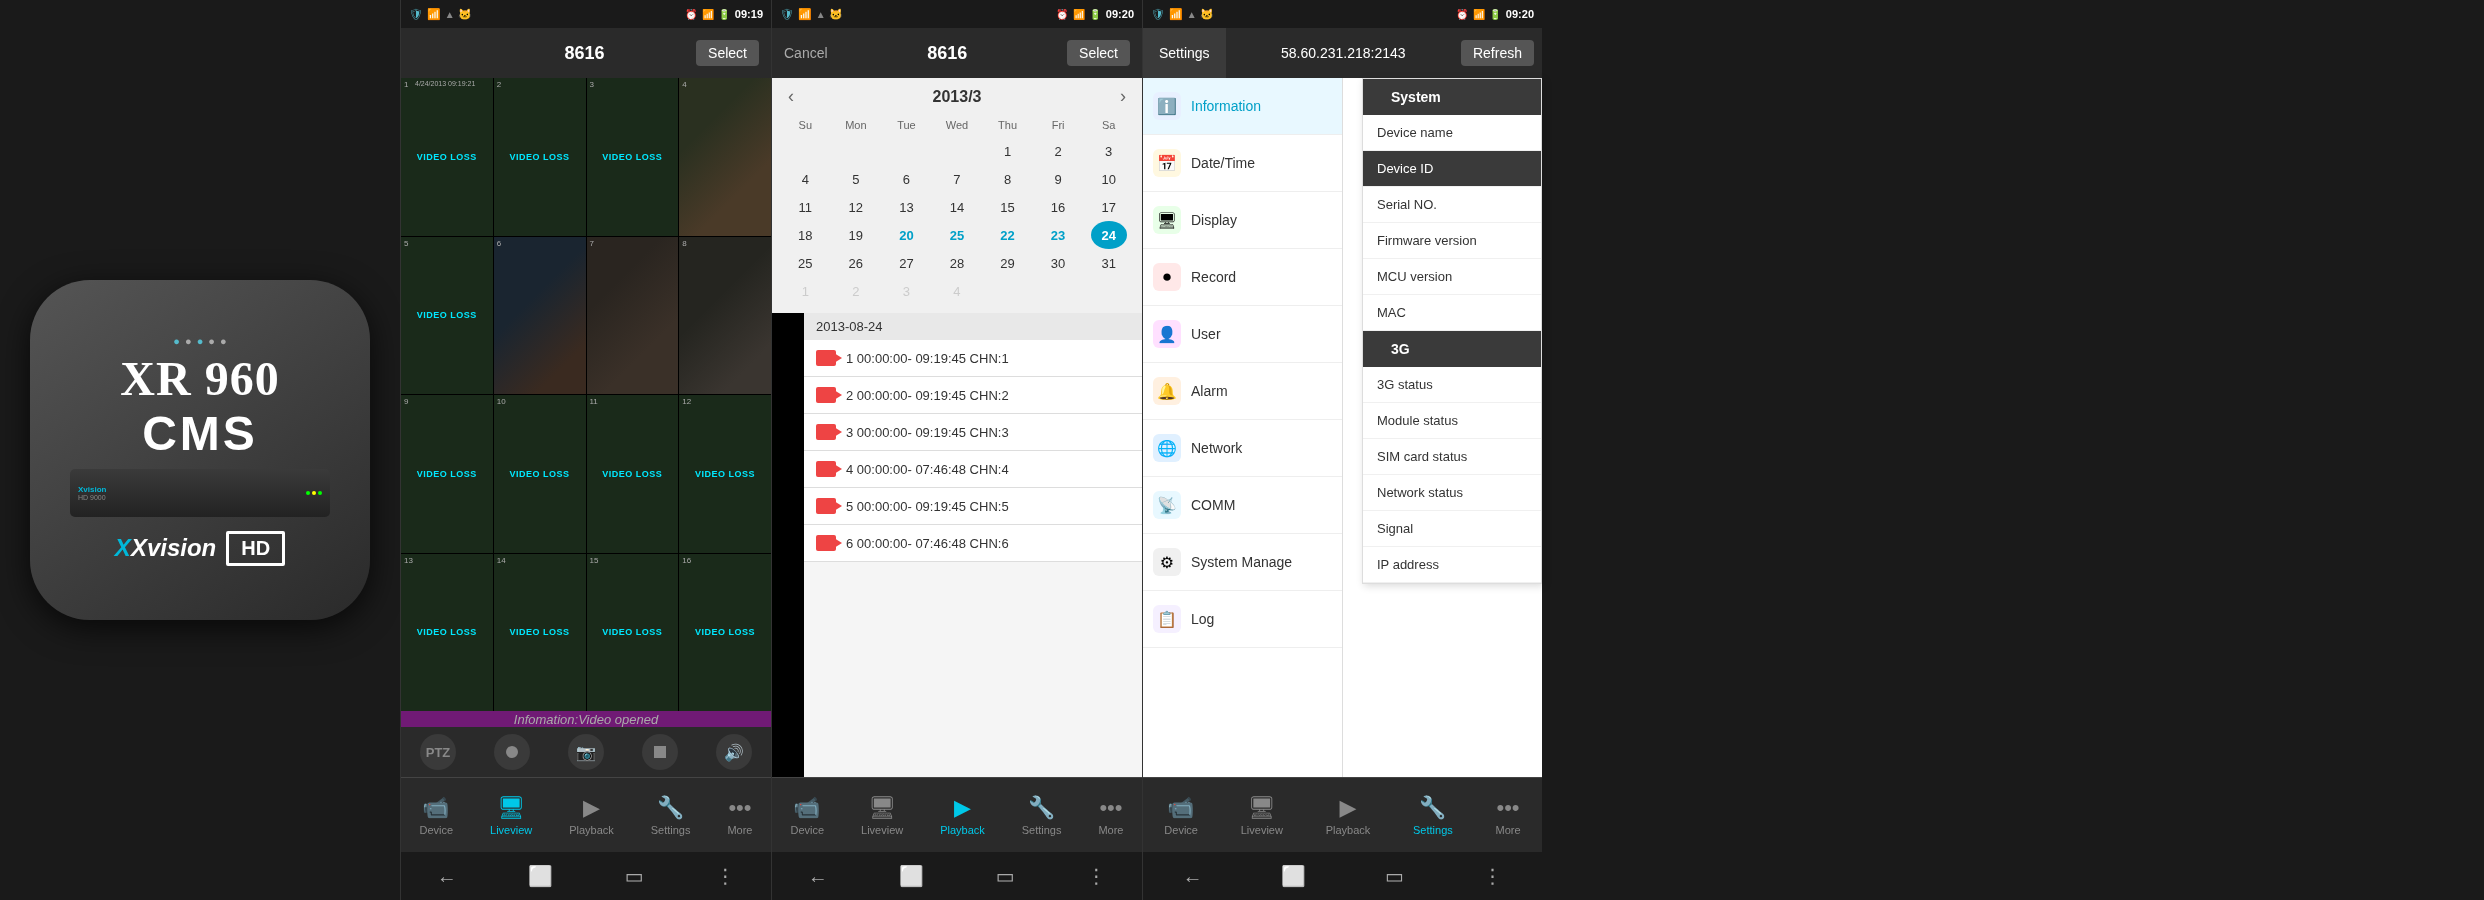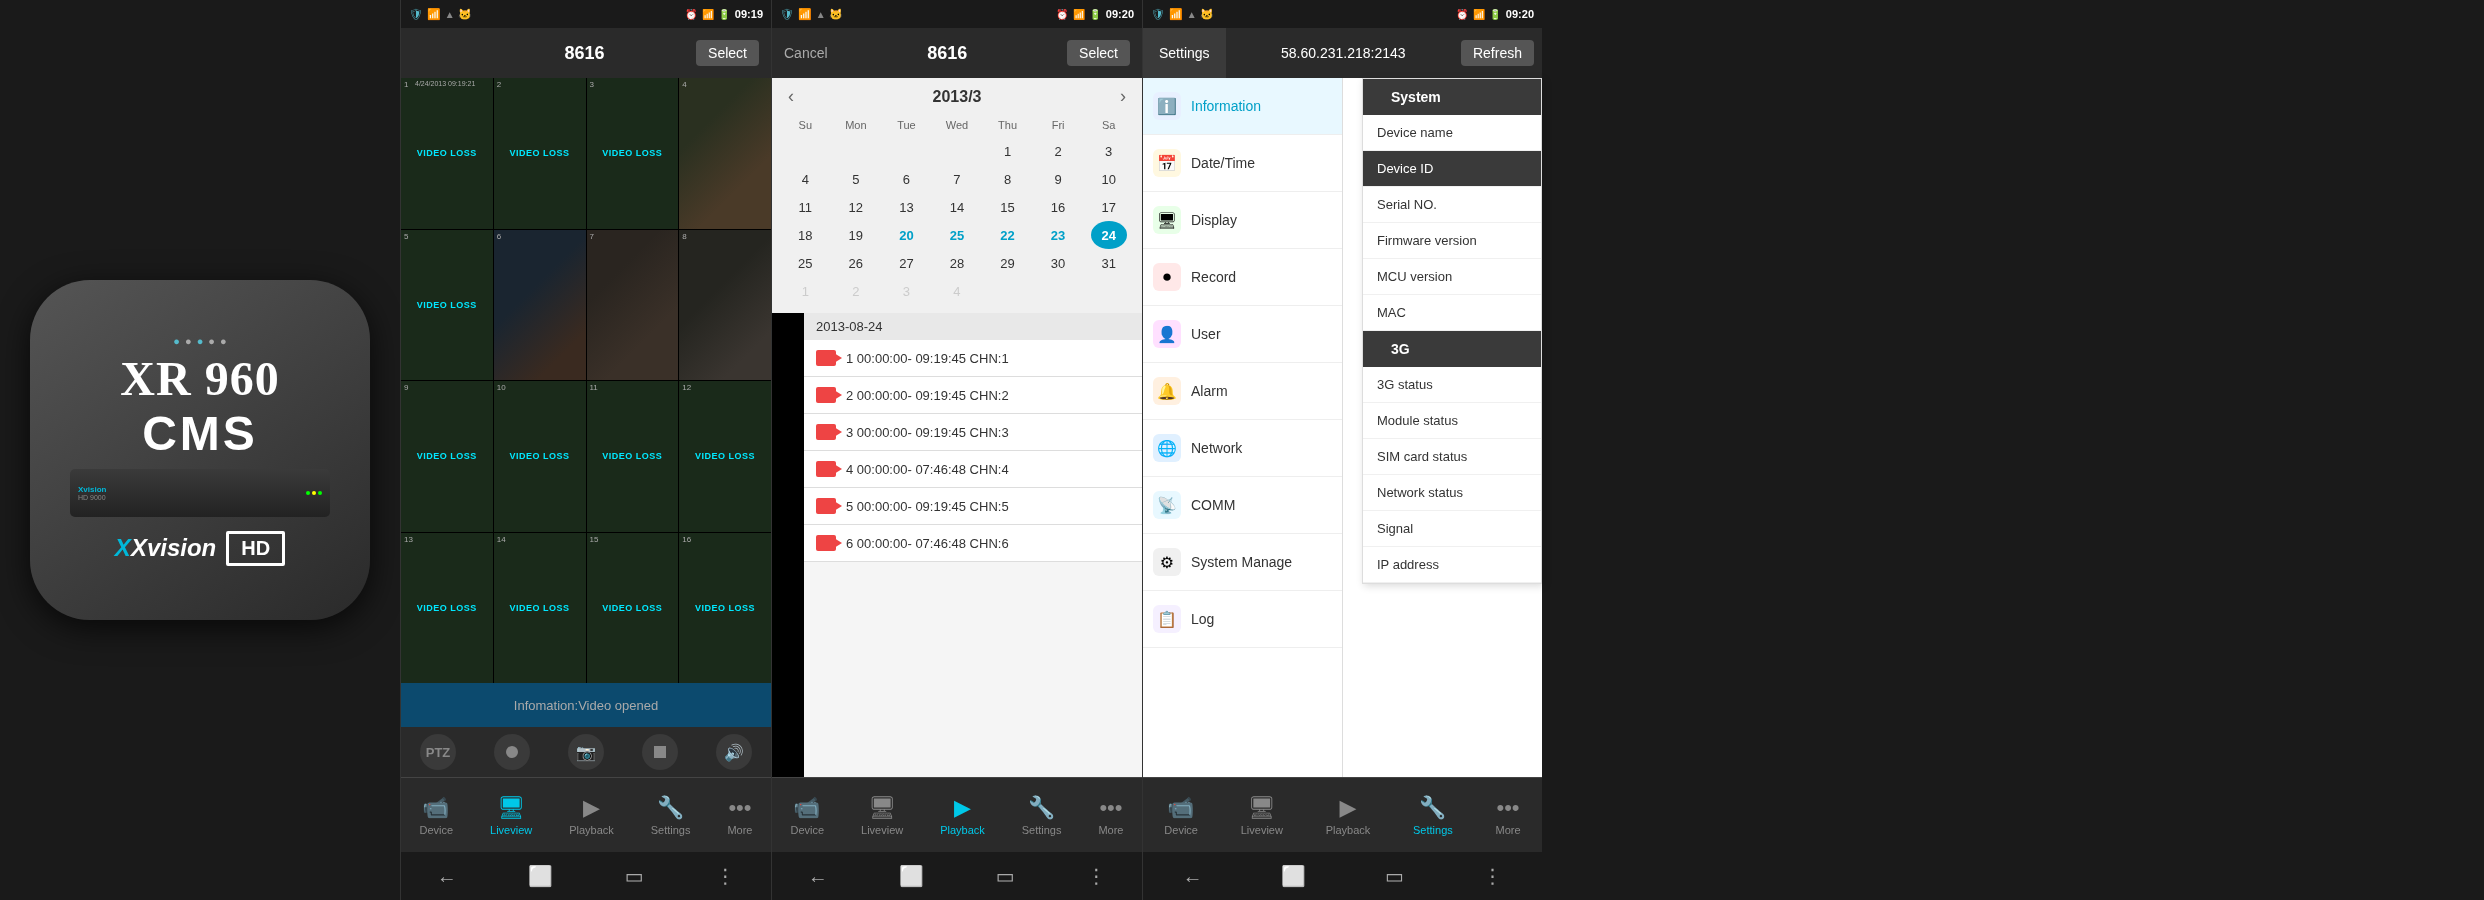--- a/index.html
+++ b/index.html
@@ -201,26 +201,27 @@
       background: linear-gradient(135deg, #1a2530 40%, #3a2a20 80%);
     }
     .camera-feed-3 {
       background: linear-gradient(135deg, #2a2520 30%, #3a3028 70%);
     }
     .camera-feed-4 {
       background: linear-gradient(135deg, #252520 40%, #3a3530 80%);
     }
 
     .info-bar {
-      height: 44px;
-      background: #0c4a6e;
+      height: 16px;
+      background: #701a75;
       display: flex;
       align-items: center;
       justify-content: center;
       flex-shrink: 0;
+      font-style: italic;
     }
     .info-text {
       color: #aaa;
       font-size: 13px;
     }
 
     .controls-bar {
       height: 50px;
       background: #2a2a2a;
       display: flex;

